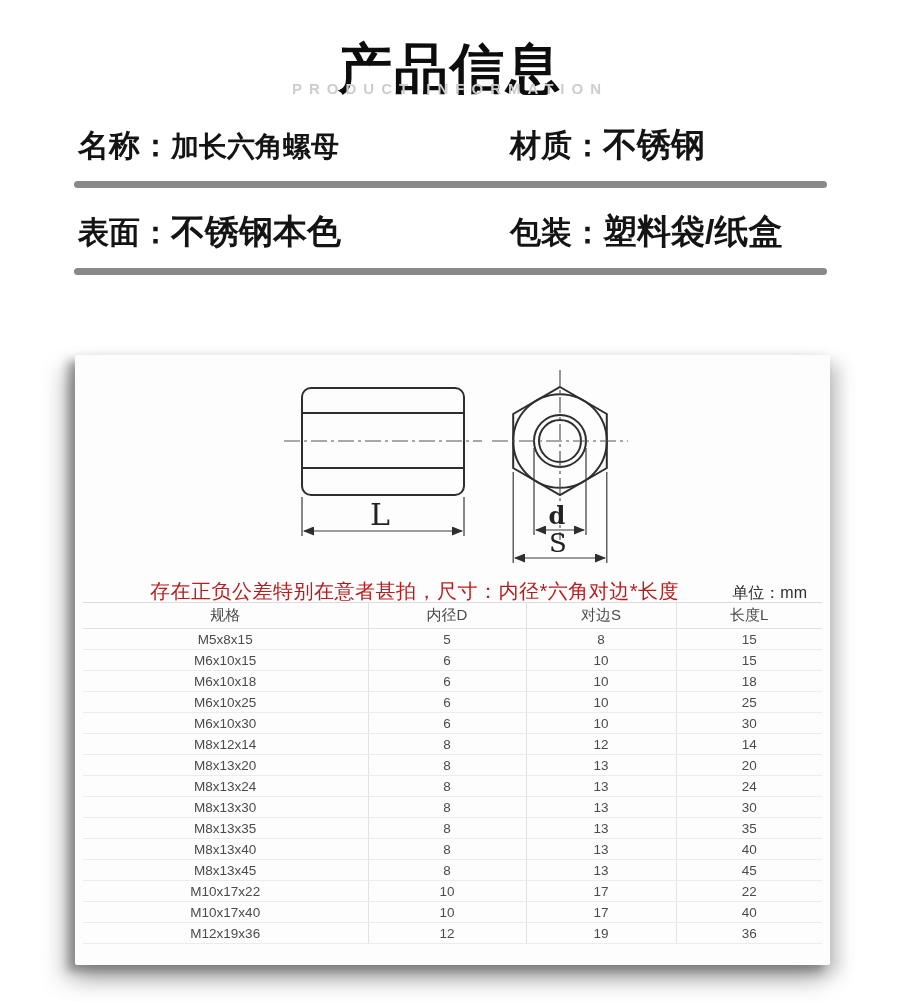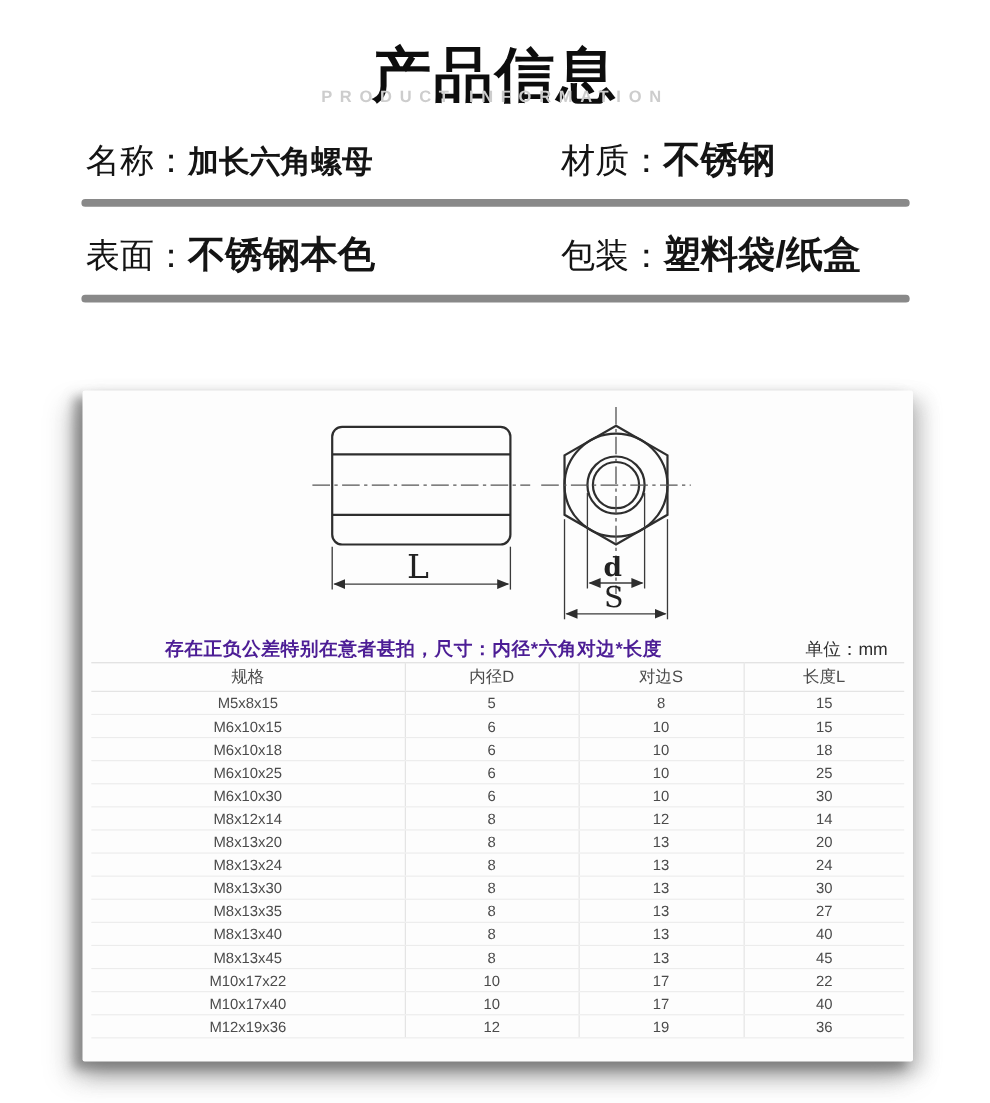--- a/index.html
+++ b/index.html
@@ -16,21 +16,21 @@
   .page-subtitle{
     margin-top:-17px;font-size:15px;letter-spacing:7px;
     color:#cdcdcd;font-weight:600;
   }
   
   .spec-row{display:flex;align-items:baseline;padding-left:78px;}
   .spec-row.first{margin-top:25px;}
   .spec-row.second{margin-top:21px;align-items:flex-end;}
   .spec-group{display:flex;align-items:baseline;}
   .spec-group.g-left{width:432px;flex:none;}
-  .spec-label{font-size:31px;font-weight:400;color:#141414;}
+  .spec-label{font-size:31px;font-weight:700;color:#141414;}
   .spec-value{font-size:28px;font-weight:700;color:#141414;}
   .spec-value.lg{font-size:34px;}
   .divider{
     height:7px;background:#898989;border-radius:4px;
     margin:13px 73px 0 74px;
   }
   
   .photo-panel{
     position:absolute;left:75px;top:355px;width:755px;height:610px;
     background:#fdfdfd;border-radius:2px;
@@ -38,21 +38,21 @@
       -7px 6px 10px rgba(90,90,90,.55),
       -14px 14px 22px rgba(125,125,125,.32),
       10px 8px 16px rgba(140,140,140,.32),
       0 14px 22px rgba(140,140,140,.42);
   }
   .drawing-svg{position:absolute;left:165px;top:5px;}
   .note-row{
     position:absolute;left:75px;top:223px;width:657px;
     display:flex;justify-content:space-between;align-items:baseline;
   }
-  .tolerance-note{font-size:17px;color:#4c1d95;font-weight:700;letter-spacing:.5px;}
+  .tolerance-note{font-size:20px;color:#b91c1c;font-weight:400;letter-spacing:.5px;}
   .unit-label{font-size:16px;color:#2e2e2e;font-weight:500;}
   
   .size-table{
     position:absolute;left:8px;top:247px;width:739px;
     border-collapse:collapse;table-layout:fixed;
     text-align:center;color:#4b4b4b;
   }
   .size-table th{
     font-weight:400;font-size:15px;height:23px;
     border-top:1px solid #dcdcdc;border-bottom:1px solid #e2e2e2;
@@ -210,21 +210,21 @@
         <tr>
           <td>M8x13x30</td>
           <td>8</td>
           <td>13</td>
           <td>30</td>
         </tr>
         <tr>
           <td>M8x13x35</td>
           <td>8</td>
           <td>13</td>
-          <td>27</td>
+          <td>35</td>
         </tr>
         <tr>
           <td>M8x13x40</td>
           <td>8</td>
           <td>13</td>
           <td>40</td>
         </tr>
         <tr>
           <td>M8x13x45</td>
           <td>8</td>

